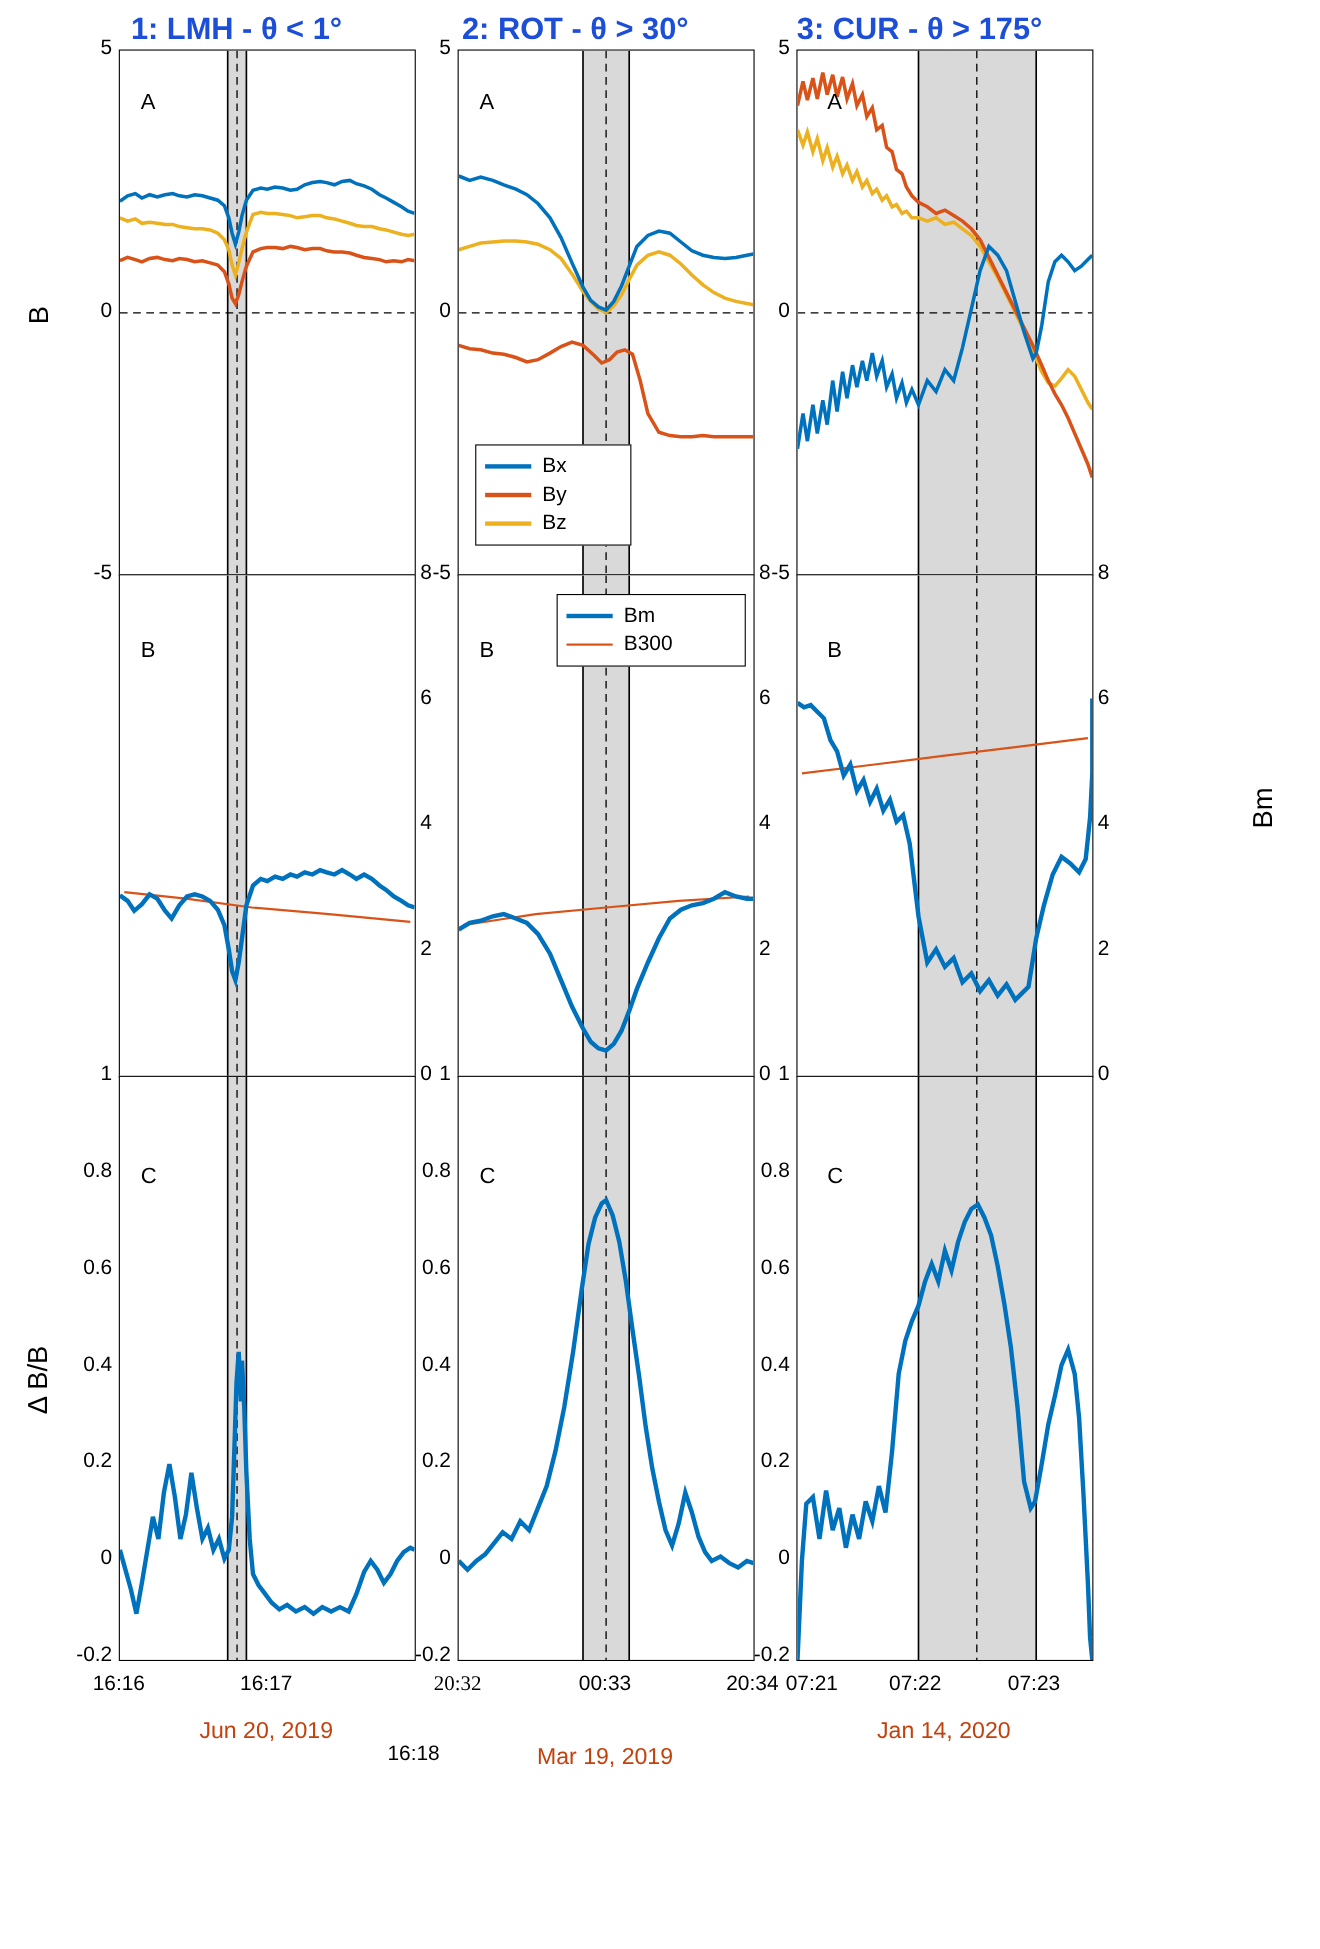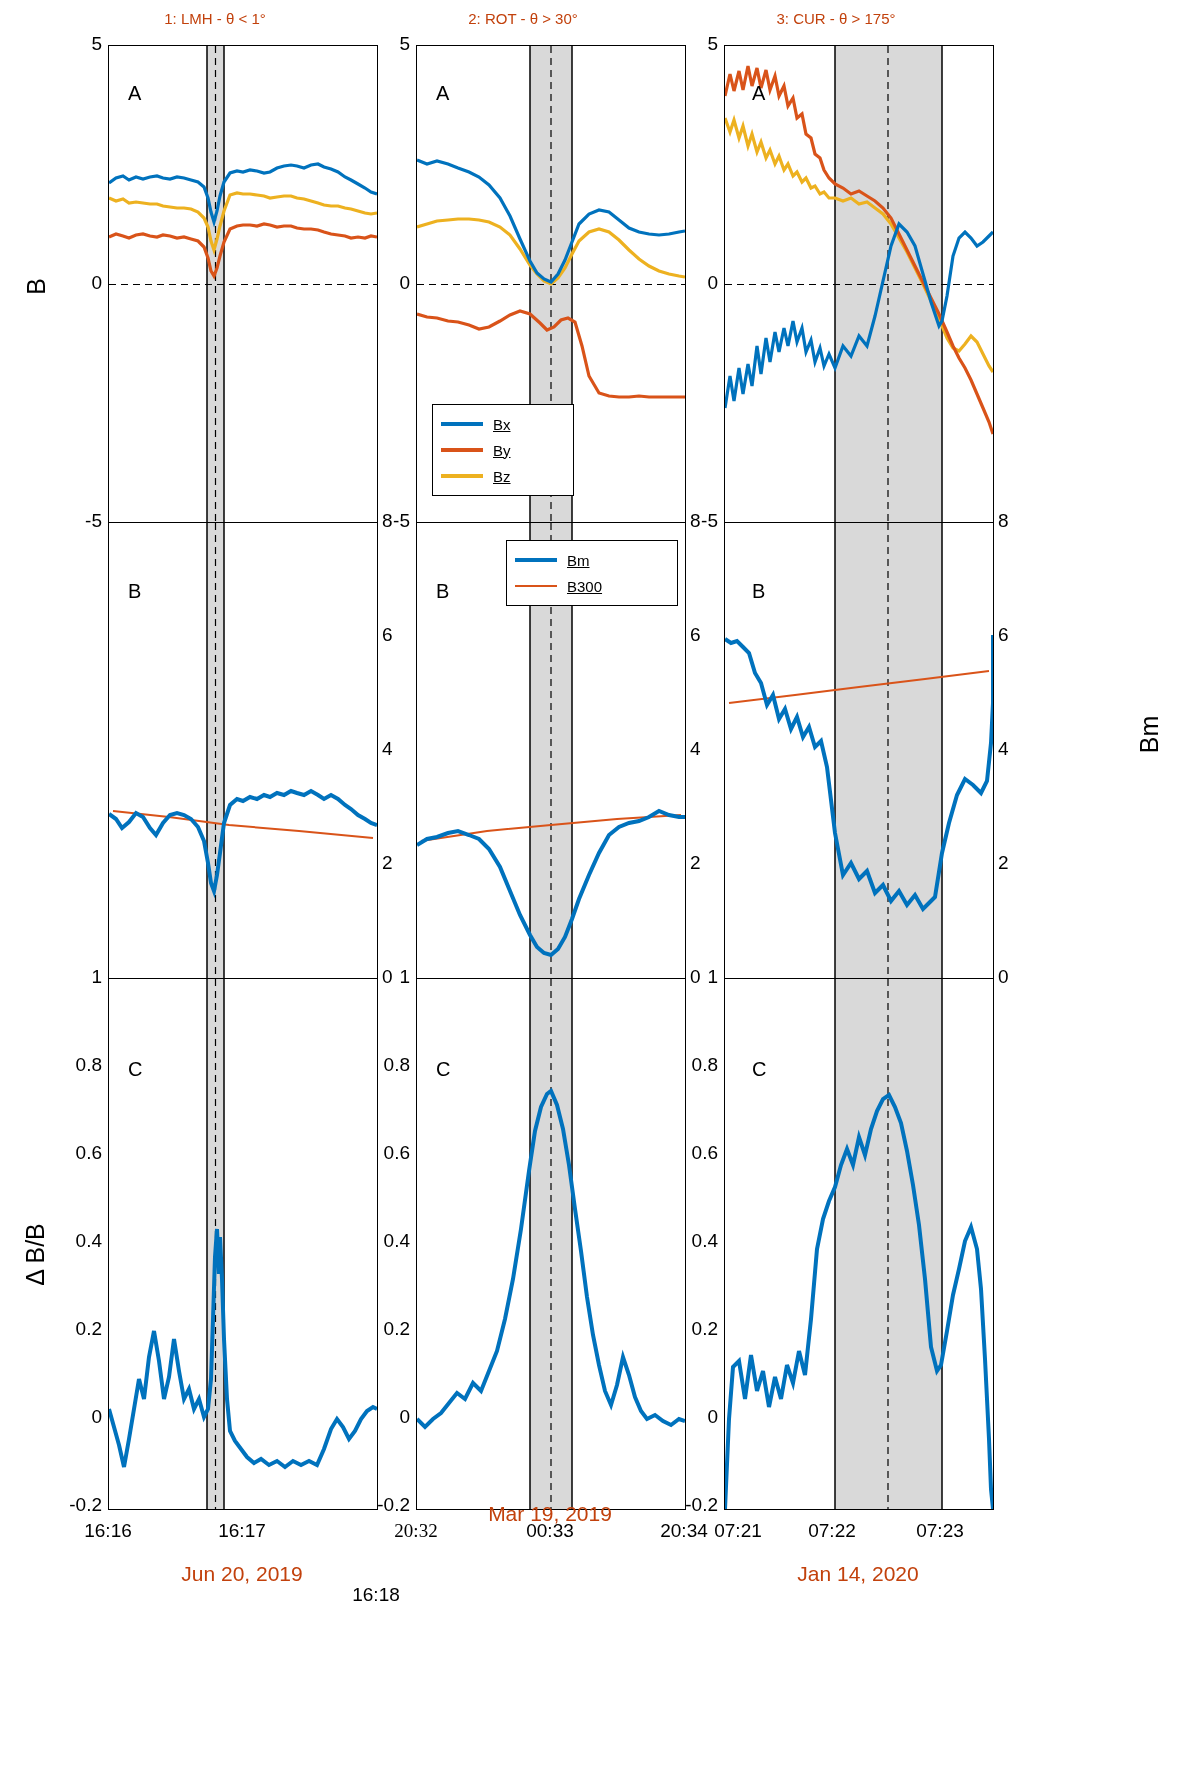--- a/index.html
+++ b/index.html
@@ -1,36 +1,36 @@
 <!DOCTYPE html>
 <html><head>
 <meta charset="utf-8">
 <style>
   html,body{margin:0;padding:0;background:#ffffff;}
   body{width:1200px;height:1772px;font-family:"Liberation Sans",sans-serif;color:#000;}
   #root{position:relative;width:1200px;height:1772px;}
 
   .col-title{
-    position:absolute;text-align:center;font-weight:normal;font-size:15px;color:#c2410c;
+    position:absolute;text-align:center;font-weight:bold;font-size:28px;color:#1d4ed8;
   }
   .panel{
     position:absolute;border:1px solid #000;background:#fff;overflow:hidden;
   }
   .panel svg{display:block;}
   .ylab-rot{
     position:absolute;font-size:25px;color:#000;
     transform:rotate(-90deg);transform-origin:50% 50%;white-space:nowrap;
   }
   .tick{position:absolute;font-size:19px;color:#000;}
   .tick.right{text-align:right;}
   .tick.center{text-align:center;}
   .panel-letter{position:absolute;font-size:20px;color:#000;}
   .legend{
     position:absolute;background:#fff;border:1px solid #000;
-    padding:6px 10px 6px 8px;font-size:15px;text-decoration:underline;
+    padding:6px 10px 6px 8px;font-size:19px;
   }
   .legend .row{display:flex;align-items:center;height:26px;}
   .legend .swatch{display:inline-block;width:42px;height:0;border-top-width:4px;border-top-style:solid;margin-right:10px;}
   .legend .swatch.thin{border-top-width:2px;}
   .xtitle{position:absolute;font-size:21px;text-align:center;color:#c2410c;}
 </style>
 </head>
 <body>
 
 <div id="root">
@@ -241,16 +241,16 @@
 
   <div class="tick center" style="left:366px;top:1520px;width:100px;font-family:Liberation Serif, serif;">20:32</div>
   <div class="tick center" style="left:500px;top:1520px;width:100px;">00:33</div>
   <div class="tick center" style="left:634px;top:1520px;width:100px;">20:34</div>
 
   <div class="tick center" style="left:688px;top:1520px;width:100px;">07:21</div>
   <div class="tick center" style="left:782px;top:1520px;width:100px;">07:22</div>
   <div class="tick center" style="left:890px;top:1520px;width:100px;">07:23</div>
 
   <div class="xtitle" style="left:108px;top:1562px;width:268px;">Jun 20, 2019</div>
-  <div class="xtitle" style="left:416px;top:1502px;width:268px;">Mar 19, 2019</div>
+  <div class="xtitle" style="left:416px;top:1586px;width:268px;">Mar 19, 2019</div>
   <div class="xtitle" style="left:724px;top:1562px;width:268px;">Jan 14, 2020</div>
 
 </div>
 
 </body></html>

